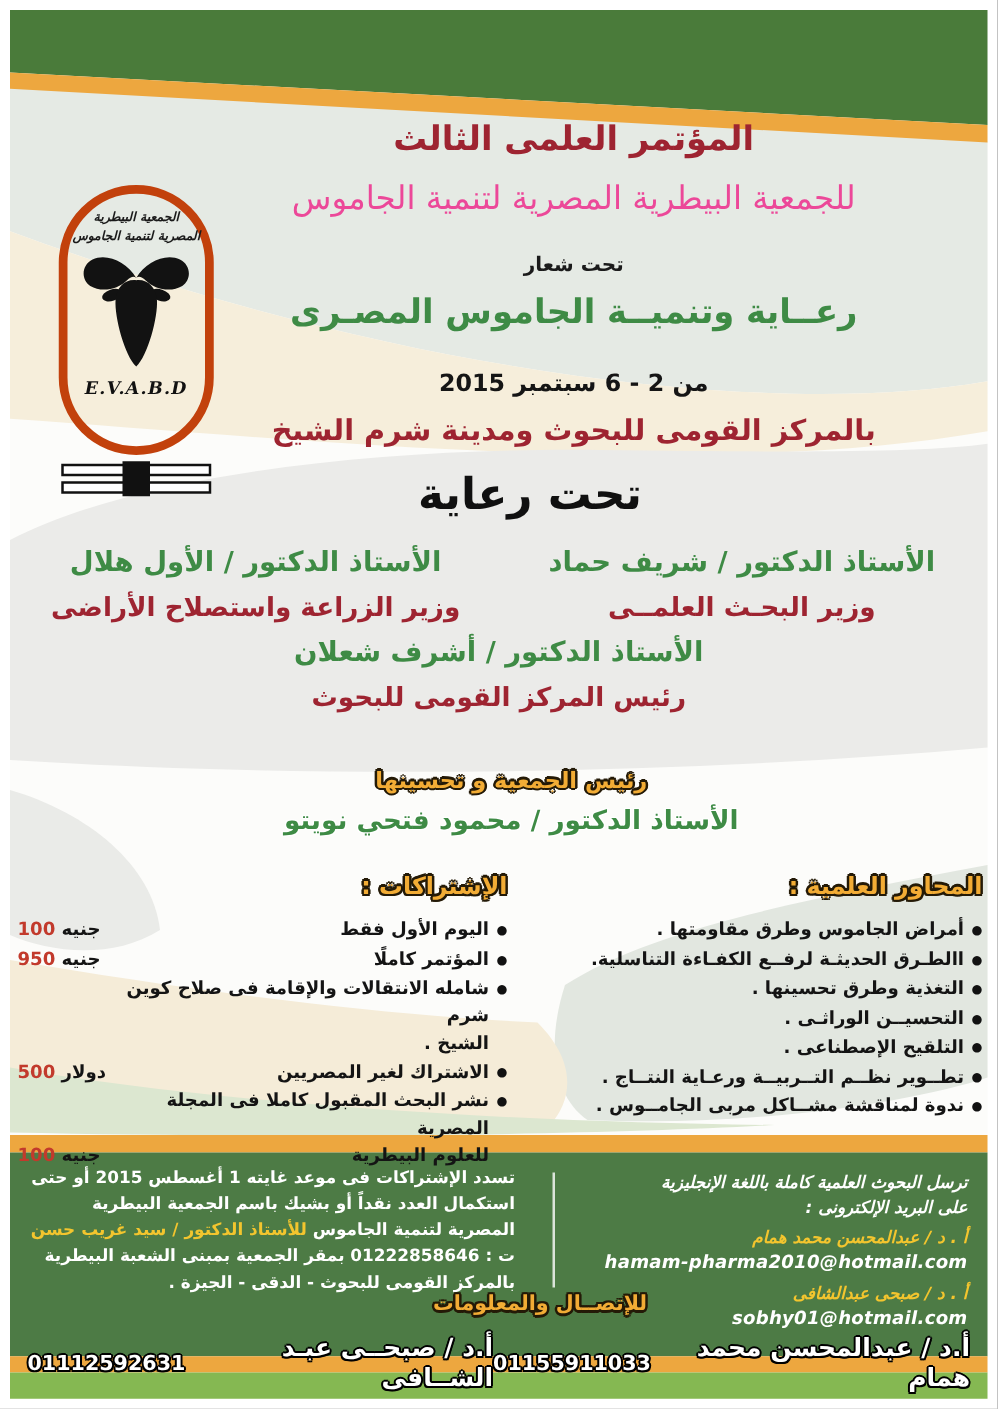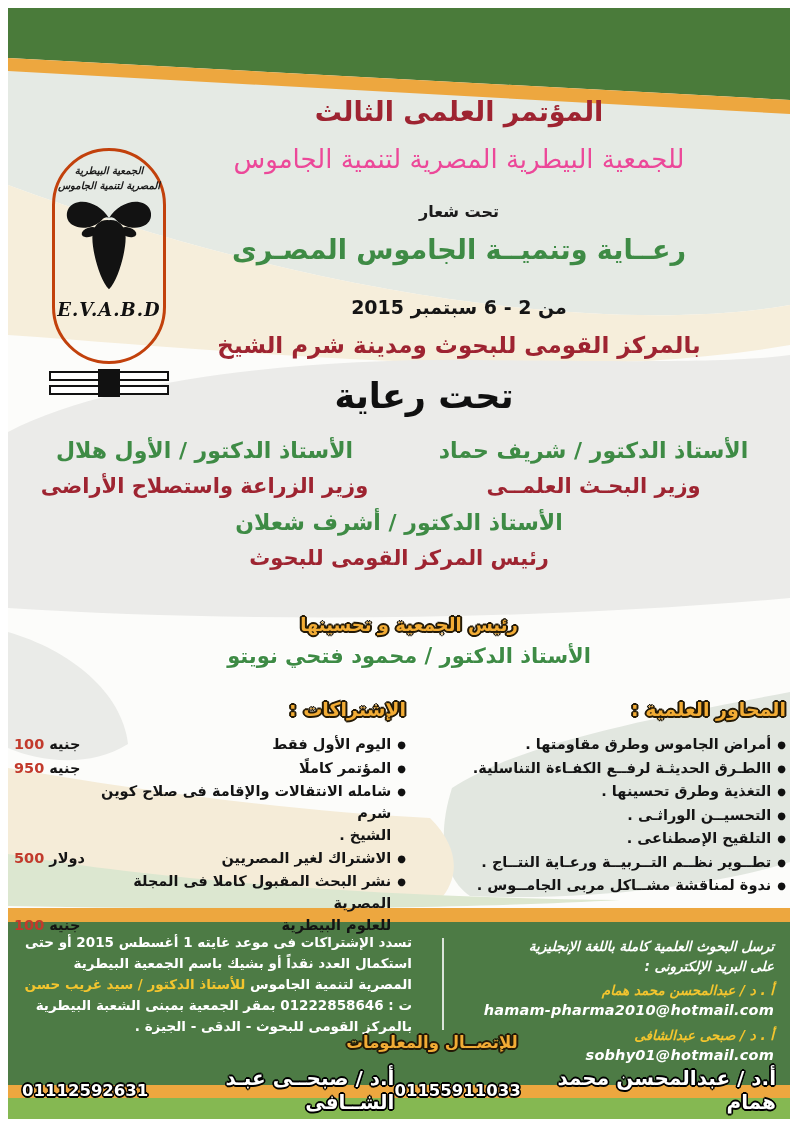--- a/index.html
+++ b/index.html
@@ -8,26 +8,26 @@
   .page {
     position:relative; width:798px; height:1127px; margin:0 auto;
     background:#fff; overflow:hidden; direction:rtl;
   }
   .bg { position:absolute; inset:0; z-index:0; }
   .layer { position:absolute; z-index:2; }
 
   
   .logo { left:34px; top:148px; width:150px; text-align:center; }
   .cartouche {
-    width:114px; height:216px; margin:0 auto; border:3px solid #c2410c;
+    width:124px; height:216px; margin:0 auto; border:7px solid #c2410c;
     border-radius:70px; background:transparent; padding-top:12px;
     display:flex; flex-direction:column; align-items:center;
   }
   .logo-arabic { font-size:10px; font-weight:bold; font-style:italic; color:#1a1a1a; line-height:1.5; }
-  .logo-acronym { font-family:"DejaVu Serif", serif; font-weight:bold; font-style:italic; font-size:18px; color:#111; letter-spacing:1px; margin-top:2px; }
+  .logo-acronym { font-family:"DejaVu Serif", serif; font-weight:bold; font-style:italic; font-size:14px; color:#111; letter-spacing:1px; margin-top:2px; }
   .logo-base { position:relative; width:120px; height:29px; margin:5px auto 0; }
   .logo-base .bar { position:absolute; left:0; right:0; height:10px; border:2.5px solid #111; background:#fff; }
   .logo-base .bar.b1 { top:2px; } .logo-base .bar.b2 { top:16px; }
   .logo-base .block { position:absolute; left:50%; transform:translateX(-50%); top:0; width:22px; height:28px; background:#111; }
 
   
   .header-col { left:150px; right:30px; text-align:center; }
   .title-red   { position:absolute; left:0; right:0; top:-54px; font-size:27px; font-weight:bold; color:#9e2431; }
   .subtitle    { position:absolute; left:0; right:0; top:-6px;  font-size:26px; font-weight:normal; color:#ec4899; }
   .under       { position:absolute; left:0; right:0; top:52px;  font-size:16px; font-weight:bold; color:#1b1b1b; }

